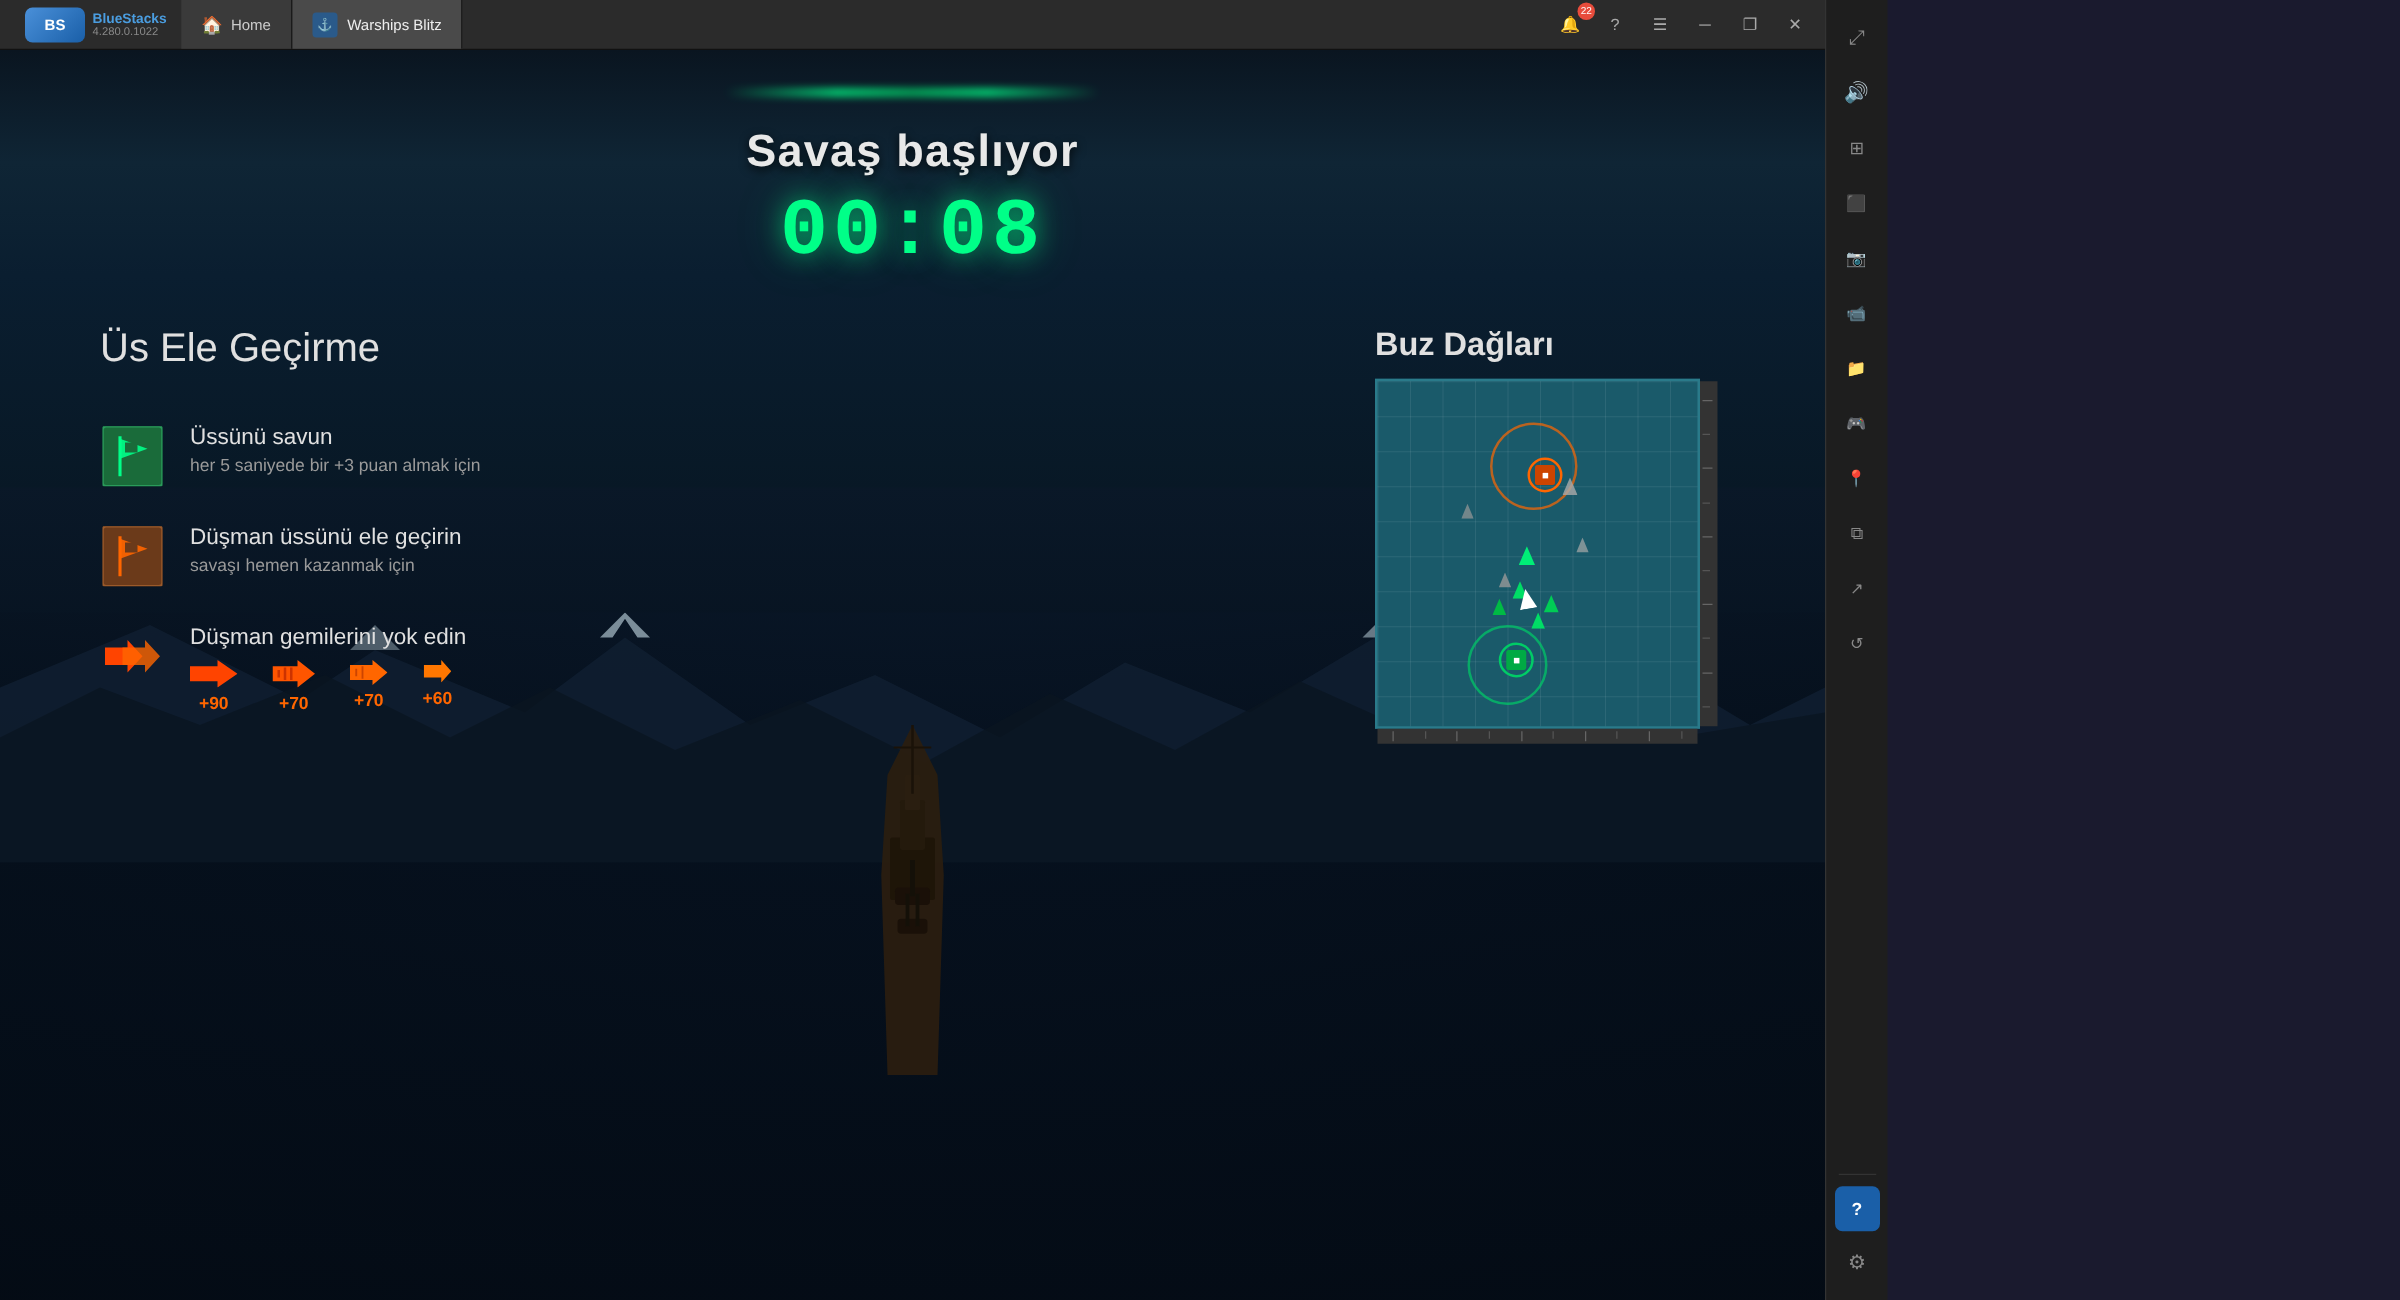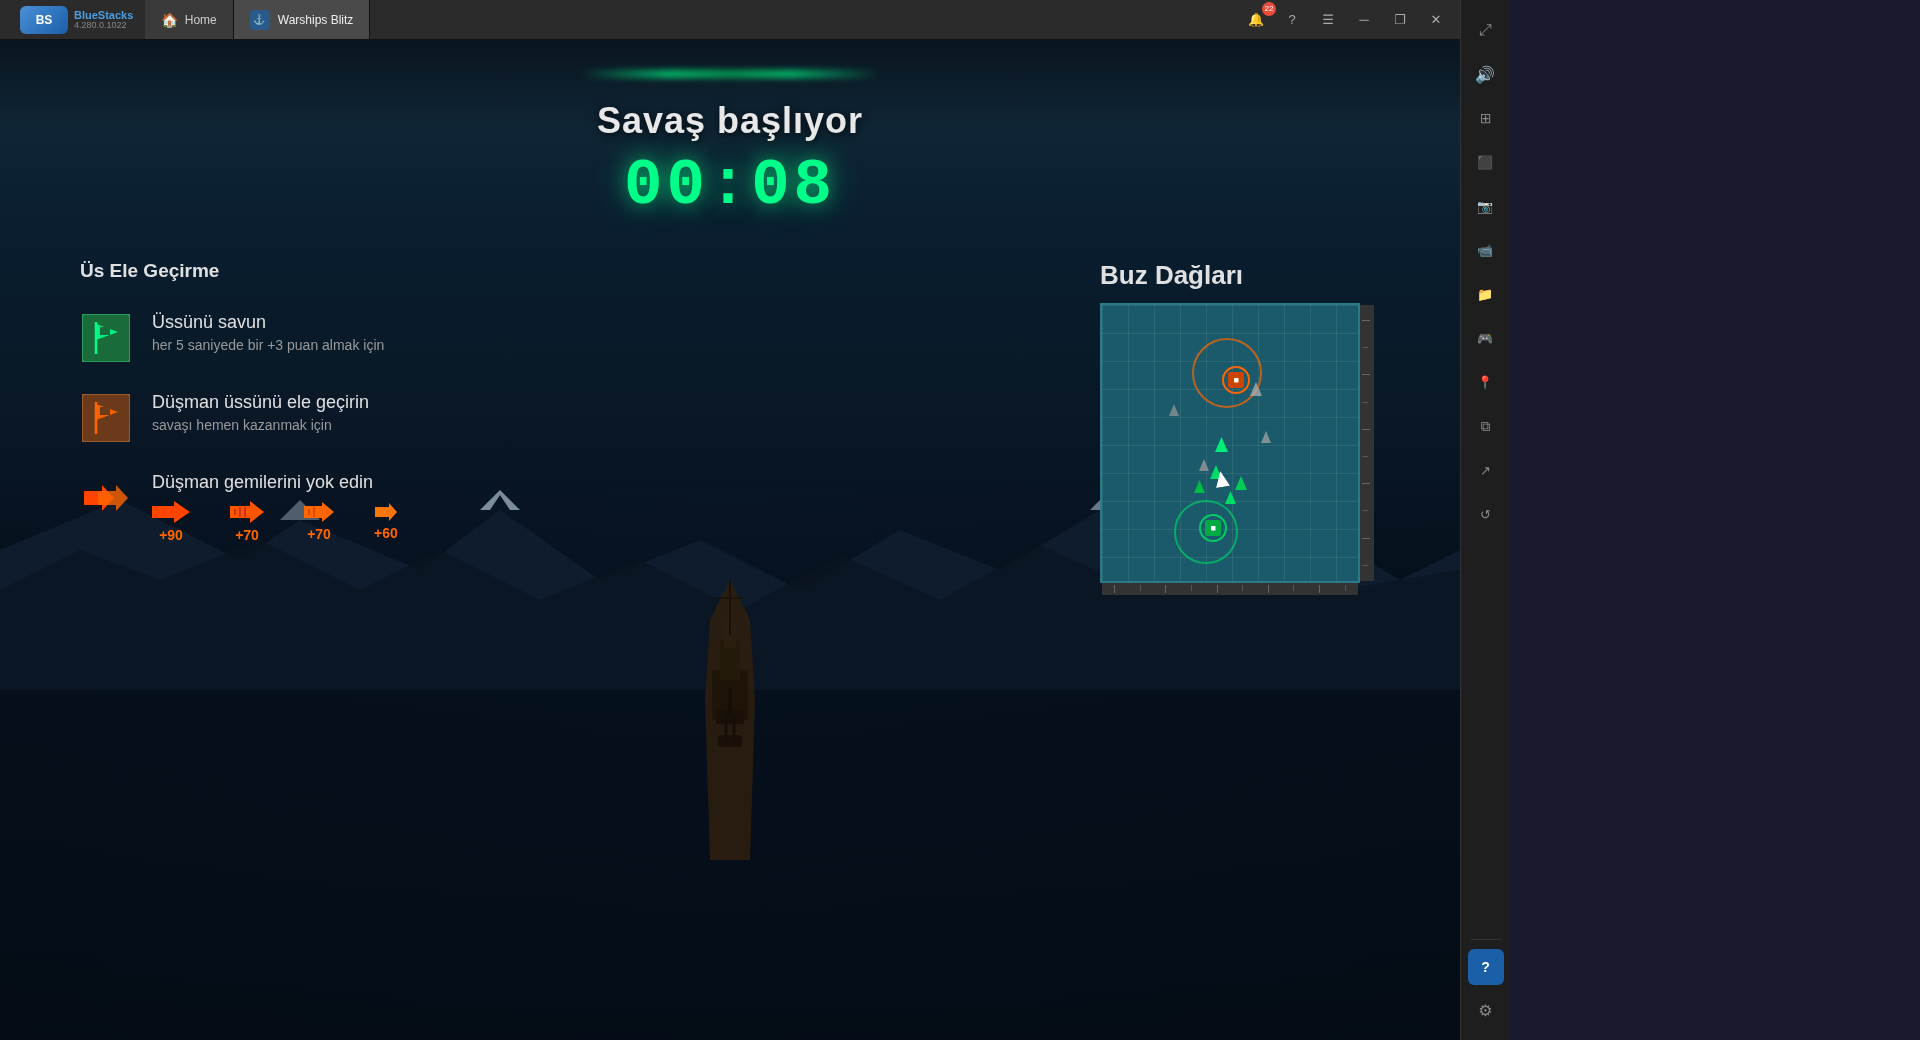--- a/index.html
+++ b/index.html
@@ -245,23 +245,23 @@
 
     
     .objectives-panel {
       position: absolute;
       top: 220px;
       left: 80px;
       width: 580px;
     }
     .objectives-title {
       color: #e0e0e0;
-      font-size: 19px;
-      font-weight: 700;
-      margin-bottom: 30px;
+      font-size: 32px;
+      font-weight: 400;
+      margin-bottom: 42px;
     }
     .objective-item {
       display: flex;
       align-items: flex-start;
       gap: 20px;
       margin-bottom: 28px;
     }
     .obj-icon {
       width: 52px;
       height: 52px;
@@ -278,22 +278,22 @@
       margin-bottom: 4px;
     }
     .obj-sub {
       color: #9a9a9a;
       font-size: 14px;
     }
 
     
     .kill-points-row {
       display: flex;
-      align-items: center;
-      gap: 40px;
+      align-items: flex-start;
+      gap: 28px;
       margin-top: 6px;
       margin-left: 72px;
     }
     .kp-item {
       display: flex;
       flex-direction: column;
       align-items: center;
       gap: 4px;
     }
     .kp-value {

